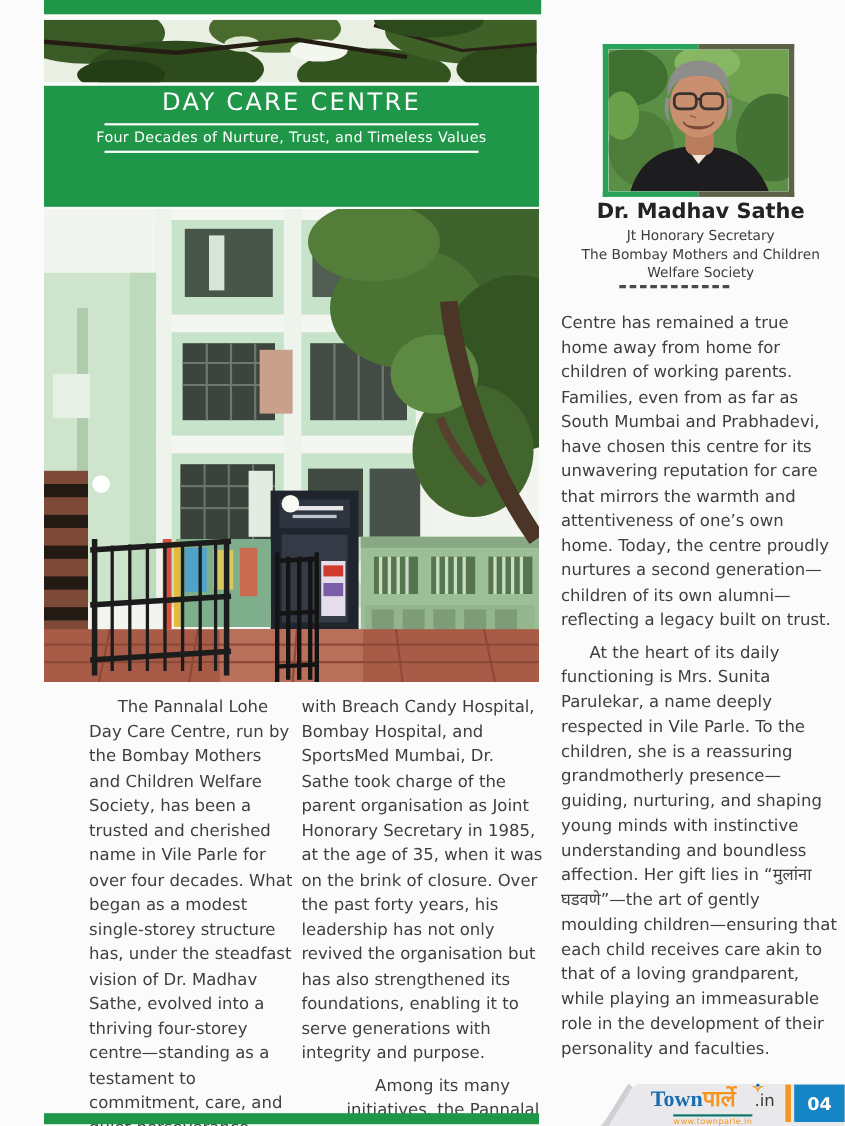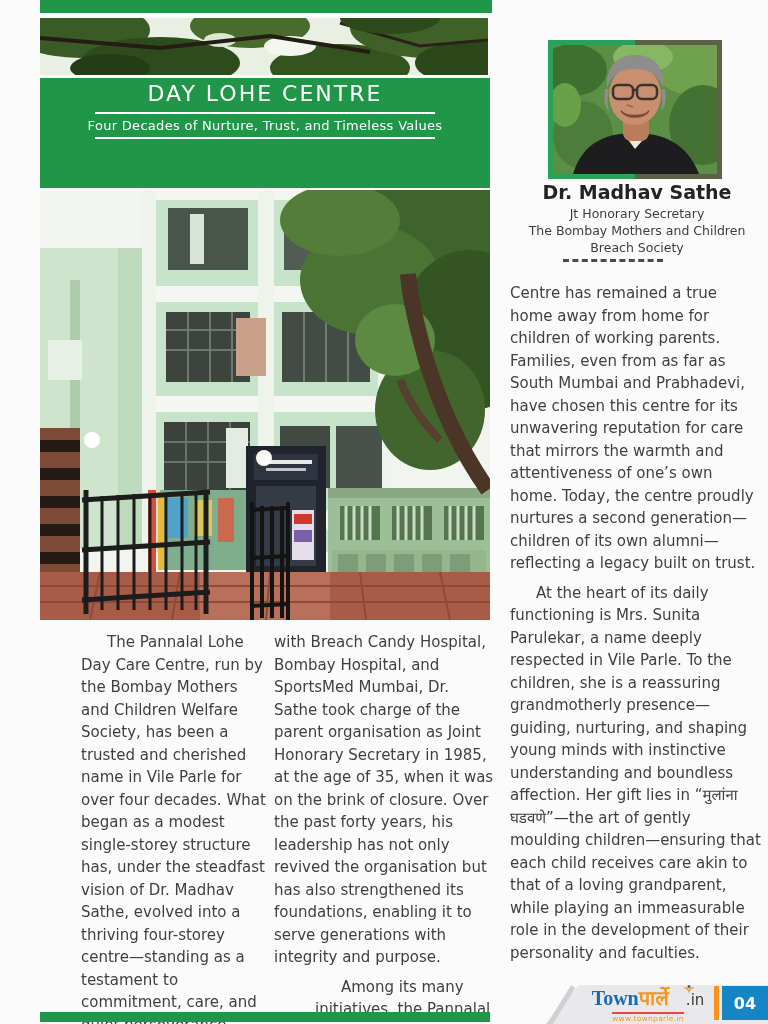--- a/index.html
+++ b/index.html
@@ -43,21 +43,21 @@
   .dashline{left:563px;top:259px;width:100px;height:0;border-top:3px dashed #4a4a4a;}
 
   
   .footerband{left:545px;top:985px;width:223px;height:39px;background:#e9e9ec;clip-path:polygon(34px 0,100% 0,100% 100%,0 100%);}
   .footerslash{left:558px;top:983px;width:5px;height:48px;background:#cfcfd4;transform:rotate(32deg);}
   .brand{left:588px;top:988px;width:120px;text-align:center;line-height:1;}
   .brand-main{font-size:20px;white-space:nowrap;}
   .brand-town{font-family:"Liberation Serif","DejaVu Serif",serif;font-weight:700;color:#1a6cb0;}
   .brand-parle{font-family:Liberation Sans, sans-serif;font-weight:700;color:#f7941e;}
   .brand-tld{font-size:15px;color:#3a3a3a;font-weight:400;padding-left:17px;}
-  .brand-web{margin-top:2px;font-size:7.5px;color:#f7941e;border-top:2px solid #ef4444;display:inline-block;padding-top:1px;letter-spacing:.3px;}
+  .brand-web{margin-top:2px;font-size:7.5px;color:#f7941e;border-top:2px solid #0f766e;display:inline-block;padding-top:1px;letter-spacing:.3px;}
   .sprout{position:absolute;left:94px;top:-6px;width:14px;height:10px;}
   .orangestrip{left:714px;top:986px;width:5px;height:34px;background:#f7941e;}
   .pagebox{left:722px;top:986px;width:46px;height:34px;background:#1585c5;color:#fff;font-weight:700;font-size:16px;display:flex;align-items:center;justify-content:center;}
 </style>
 </head>
 <body>
 
 <div class="abs topbar"></div>
 
 <div class="abs treestrip">
@@ -72,21 +72,21 @@
     <ellipse cx="250" cy="28" rx="26" ry="10" fill="#f4f7ef"></ellipse>
     <ellipse cx="180" cy="22" rx="16" ry="7" fill="#dde8d2"></ellipse>
     <path d="M0 20 L120 30 L230 18 L330 34" stroke="#241d14" stroke-width="4" fill="none"></path>
     <path d="M300 5 L380 28 L448 22" stroke="#2a2218" stroke-width="3" fill="none"></path>
     <ellipse cx="70" cy="50" rx="40" ry="14" fill="#243d16"></ellipse>
     <ellipse cx="350" cy="0" rx="50" ry="16" fill="#2c4a1c"></ellipse>
   </svg>
 </div>
 
 <div class="abs banner">
-  <div class="banner-sub">DAY LOHE CENTRE</div>
+  <div class="banner-sub">DAY CARE CENTRE</div>
   <div class="banner-rule"></div>
   <div class="banner-tagline">Four Decades of Nurture, Trust, and Timeless Values</div>
   <div class="banner-rule2"></div>
 </div>
 
 <div class="abs buildingphoto">
   <svg width="450" height="430" viewBox="0 0 450 430" preserveAspectRatio="none">
     <rect width="450" height="430" fill="#f2f5ef"></rect>
 
     <rect x="0" y="58" width="102" height="300" fill="#cfe4cd"></rect>
@@ -284,21 +284,21 @@
       <line x1="80" y1="45" x2="84" y2="45" stroke="#3a3430" stroke-width="2.5"></line>
 
       <path d="M68 66 C74 74 90 74 96 66 C92 72 72 72 68 66 Z" fill="#ffffff" stroke="#7a4a36" stroke-width="1.5"></path>
       <path d="M74 60 L80 62" stroke="#9c6346" stroke-width="1.5"></path>
     </svg>
   </div>
 </div>
 <div class="abs prof-name">Dr. Madhav Sathe</div>
 <div class="abs prof-role">Jt Honorary Secretary</div>
 <div class="abs prof-org1">The Bombay Mothers and Children</div>
-<div class="abs prof-org2">Breach Society</div>
+<div class="abs prof-org2">Welfare Society</div>
 <div class="abs dashline"></div>
 
 <div class="abs rightcol">
   <p>Centre has remained a true home away from home for children of working parents. Families, even from as far as South Mumbai and Prabhadevi, have chosen this centre for its unwavering reputation for care that mirrors the warmth and attentiveness of one’s own home. Today, the centre proudly nurtures a second generation—children of its own alumni—reflecting a legacy built on trust.</p>
   <p class="indent">At the heart of its daily functioning is Mrs. Sunita Parulekar, a name deeply respected in Vile Parle. To the children, she is a reassuring grandmotherly presence—guiding, nurturing, and shaping young minds with instinctive understanding and boundless affection. Her gift lies in “मुलांना घडवणे”—the art of gently moulding children—ensuring that each child receives care akin to that of a loving grandparent, while playing an immeasurable role in the development of their personality and faculties.</p>
 </div>
 
 <div class="abs footerband"></div>
 <div class="abs footerslash"></div>
 <div class="abs brand">

